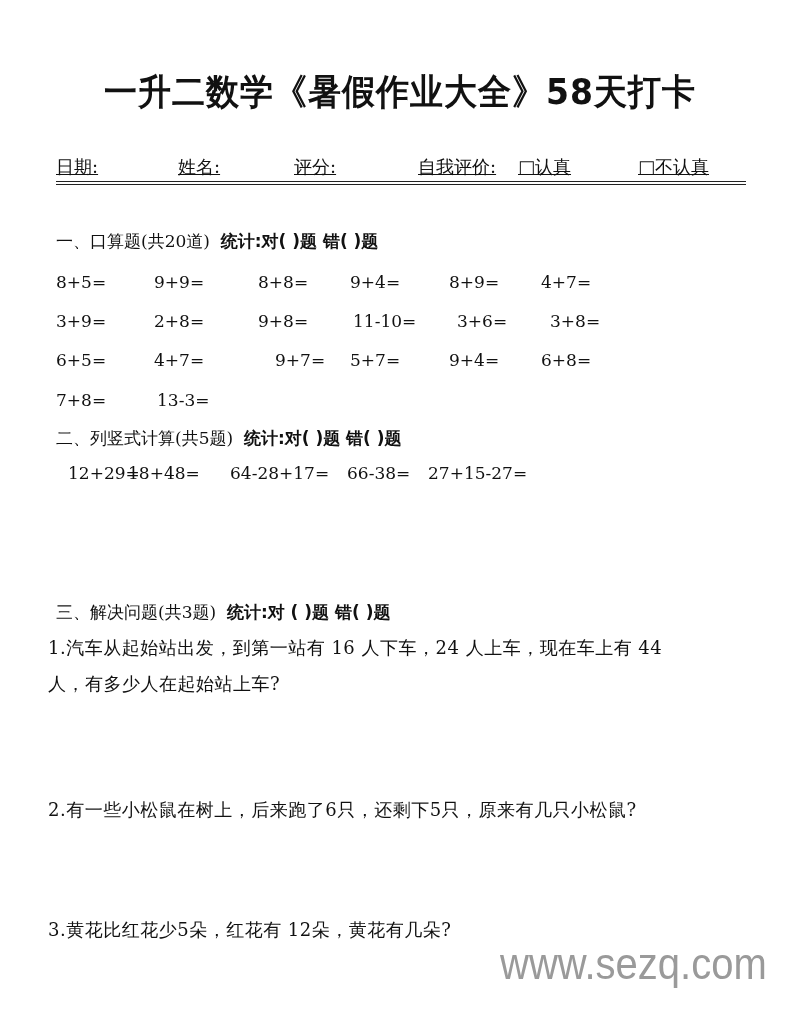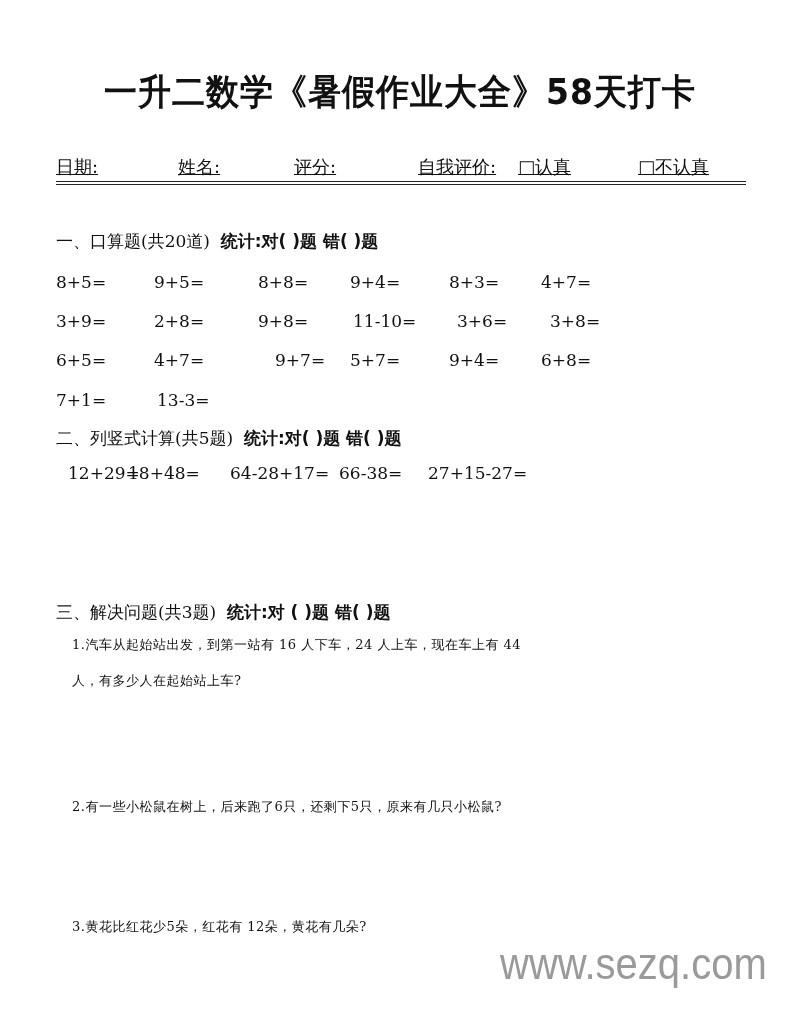--- a/index.html
+++ b/index.html
@@ -19,21 +19,21 @@
     left: 56px; top: 146px; width: 690px; height: 24px;
     font-size: 18px;
     margin-top: 9px;
   }
   .infoline span { position: absolute; top: 0; text-decoration: underline; }
   .infoline .rule1 { position: absolute; left: 0; right: 0; top: 26px; border-top: 1.5px solid #222; }
   .infoline .rule2 { position: absolute; left: 0; right: 0; top: 29px; border-top: 1.5px solid #222; }
   .sec-head { font-size: 17px; left: 56px; }
   .sec-head .stat { font-family: "DejaVu Sans", "Liberation Sans", sans-serif; font-weight: bold; }
   .prob { font-size: 17px; }
-  .para { font-size: 13px; left: 72px; letter-spacing: 0.5px; }
+  .para { font-size: 18px; left: 48px; letter-spacing: 0.5px; }
   .watermark {
     left: 500px; top: 942px; font-size: 40px; color: #9a9a9a;
     font-family: "Liberation Sans", "DejaVu Sans", sans-serif;
     transform: scaleY(1.1);
   }
 </style>
 </head>
 <body>
 
 <div class="abs title">一升二数学《暑假作业大全》58天打卡</div>
@@ -48,51 +48,51 @@
   <div class="rule1"></div>
   <div class="rule2"></div>
 </div>
 
 <div class="abs sec-head" style="top:230px">
   <span>一、口算题(共20道)</span>&nbsp;
   <span class="stat">统计:对(    )题   错(   )题</span>
 </div>
 
 <div class="abs prob" style="left:56px;top:272px">8+5=</div>
-<div class="abs prob" style="left:154px;top:272px">9+5=</div>
+<div class="abs prob" style="left:154px;top:272px">9+9=</div>
 <div class="abs prob" style="left:258px;top:272px">8+8=</div>
 <div class="abs prob" style="left:350px;top:272px">9+4=</div>
-<div class="abs prob" style="left:449px;top:272px">8+3=</div>
+<div class="abs prob" style="left:449px;top:272px">8+9=</div>
 <div class="abs prob" style="left:541px;top:272px">4+7=</div>
 
 <div class="abs prob" style="left:56px;top:311px">3+9=</div>
 <div class="abs prob" style="left:154px;top:311px">2+8=</div>
 <div class="abs prob" style="left:258px;top:311px">9+8=</div>
 <div class="abs prob" style="left:353px;top:311px">11-10=</div>
 <div class="abs prob" style="left:457px;top:311px">3+6=</div>
 <div class="abs prob" style="left:550px;top:311px">3+8=</div>
 
 <div class="abs prob" style="left:56px;top:350px">6+5=</div>
 <div class="abs prob" style="left:154px;top:350px">4+7=</div>
 <div class="abs prob" style="left:275px;top:350px">9+7=</div>
 <div class="abs prob" style="left:350px;top:350px">5+7=</div>
 <div class="abs prob" style="left:449px;top:350px">9+4=</div>
 <div class="abs prob" style="left:541px;top:350px">6+8=</div>
 
-<div class="abs prob" style="left:56px;top:390px">7+1=</div>
+<div class="abs prob" style="left:56px;top:390px">7+8=</div>
 <div class="abs prob" style="left:157px;top:390px">13-3=</div>
 
 <div class="abs sec-head" style="top:427px">
   <span>二、列竖式计算(共5题)</span>&nbsp;
   <span class="stat">统计:对(   )题  错(   )题</span>
 </div>
 <div class="abs prob" style="left:68px;top:463px">12+29=</div>
 <div class="abs prob" style="left:128px;top:463px">18+48=</div>
 <div class="abs prob" style="left:230px;top:463px">64-28+17=</div>
-<div class="abs prob" style="left:339px;top:463px">66-38=</div>
+<div class="abs prob" style="left:347px;top:463px">66-38=</div>
 <div class="abs prob" style="left:428px;top:463px">27+15-27=</div>
 
 <div class="abs sec-head" style="top:601px">
   <span>三、解决问题(共3题)</span>&nbsp;
   <span class="stat">统计:对 (  )题  错(   )题</span>
 </div>
 <div class="abs para" style="top:636px">1.汽车从起始站出发，到第一站有 16 人下车，24 人上车，现在车上有 44</div>
 <div class="abs para" style="top:672px">人，有多少人在起始站上车?</div>
 <div class="abs para" style="top:798px">2.有一些小松鼠在树上，后来跑了6只，还剩下5只，原来有几只小松鼠?</div>
 <div class="abs para" style="top:918px">3.黄花比红花少5朵，红花有 12朵，黄花有几朵?</div>

